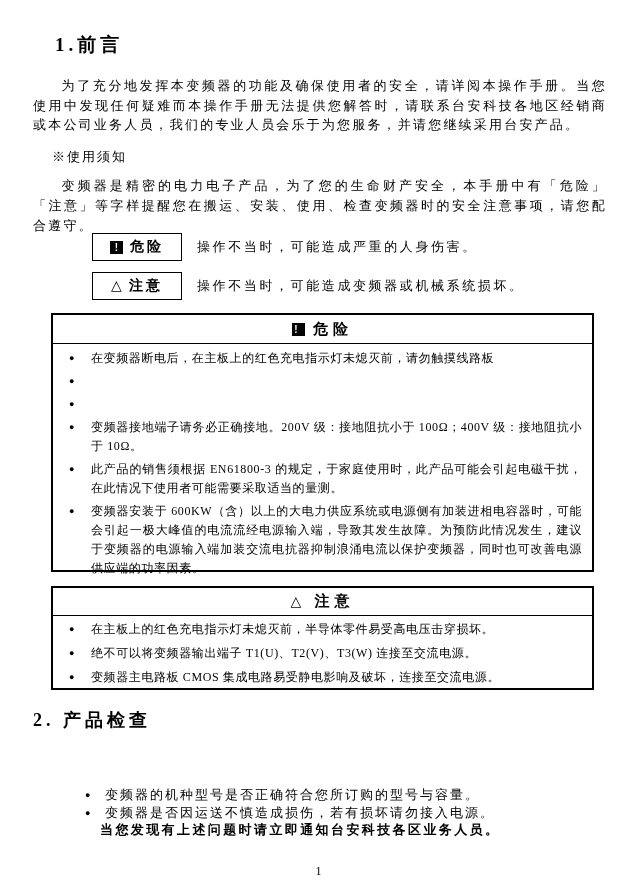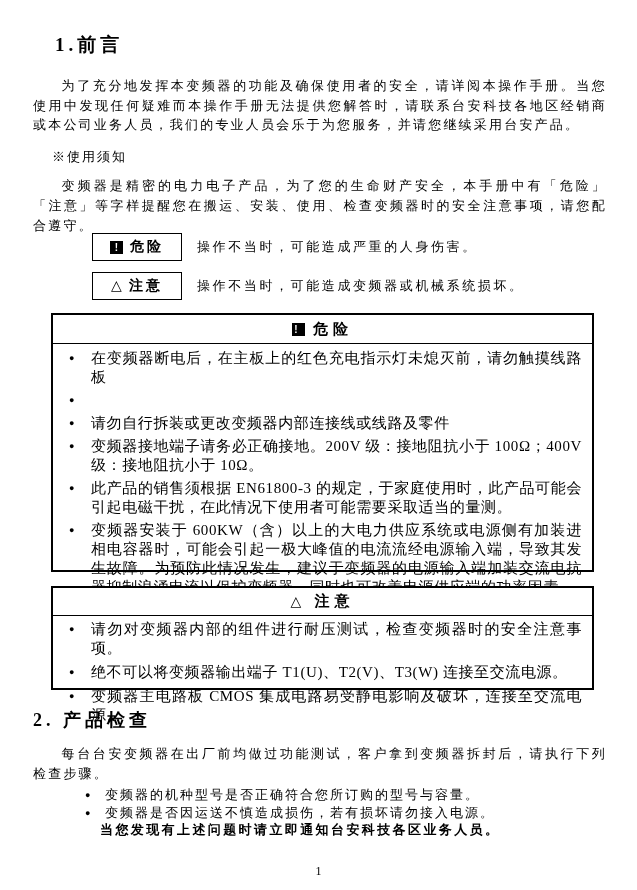--- a/index.html
+++ b/index.html
@@ -41,21 +41,21 @@
 
   
   .warnbox { position:absolute; left:51px; width:543px; border:2px solid #000; background:#fff; }
   .warnbox-header {
     border-bottom:1.5px solid #000; display:flex; align-items:center; justify-content:center;
     gap:8px; font-weight:bold; font-size:15px; letter-spacing:5px;
   }
   .warnbox-body { padding:5px 10px 2px 14px; }
   .witem { display:flex; margin-bottom:4px; }
   .witem .blt { flex:0 0 24px; font-size:9px; line-height:19px; padding-left:2px; }
-  .witem .wtext { font-size:15px; line-height:19px; letter-spacing:0.6px; text-align:justify; }
+  .witem .wtext { font-size:12px; line-height:19px; letter-spacing:0.6px; text-align:justify; }
 
   
   .chk-item { position:absolute; left:85px; display:flex; }
   .chk-item .blt { flex:0 0 20px; font-size:9px; line-height:18px; }
   .chk-item .wtext { font-size:13px; letter-spacing:2px; line-height:18px; white-space:nowrap; }
   .footnote { position:absolute; left:100px; font-size:13px; letter-spacing:2.4px;font-weight:bold; }
 
   .page-number { position:absolute; left:0; width:100%; text-align:center; font-size:12px; }
 </style>
 </head>
@@ -92,21 +92,20 @@
     <div class="warnbox-body">
       <div class="witem">
         <span class="blt">●</span>
         <div class="wtext">在变频器断电后，在主板上的红色充电指示灯未熄灭前，请勿触摸线路板</div>
       </div>
       <div class="witem">
         <span class="blt">●</span>
       </div>
       <div class="witem">
         <span class="blt">●</span>
-        <div class="wtext">请勿自行拆装或更改变频器内部连接线或线路及零件</div>
       </div>
       <div class="witem">
         <span class="blt">●</span>
         <div class="wtext">变频器接地端子请务必正确接地。200V 级：接地阻抗小于 100Ω；400V 级：接地阻抗小于 10Ω。</div>
       </div>
       <div class="witem">
         <span class="blt">●</span>
         <div class="wtext">此产品的销售须根据 EN61800-3 的规定，于家庭使用时，此产品可能会引起电磁干扰，在此情况下使用者可能需要采取适当的量测。</div>
       </div>
       <div class="witem">
@@ -117,35 +116,34 @@
   </div>
 
   <div class="warnbox" style="top:586px; height:104px;">
     <div class="warnbox-header" style="height:28px;">
       <span class="tri-icon">△</span>
       <span>注意</span>
     </div>
     <div class="warnbox-body" style="padding-top:4px;">
       <div class="witem" style="margin-bottom:5px;">
         <span class="blt">●</span>
-        <div class="wtext">请勿对变频器内部的组件进行耐压测试，检查变频器时的安全注意事项。</div>
+        <div class="wtext">在主板上的红色充电指示灯未熄灭前，半导体零件易受高电压击穿损坏。</div>
       </div>
       <div class="witem" style="margin-bottom:5px;">
         <span class="blt">●</span>
         <div class="wtext">绝不可以将变频器输出端子 T1(U)、T2(V)、T3(W) 连接至交流电源。</div>
       </div>
       <div class="witem">
         <span class="blt">●</span>
         <div class="wtext">变频器主电路板 CMOS 集成电路易受静电影响及破坏，连接至交流电源。</div>
       </div>
     </div>
   </div>
 
   <div class="h-title" style="left:33px; top:708px; font-size:18px;">2. 产品检查</div>
-  <p class="para indent" style="top:744px;">每台台安变频器在出厂前均做过功能测试，客户拿到变频器拆封后，请执行下列检查步骤。</p>
 
   <div class="chk-item" style="top:786px;">
     <span class="blt">●</span>
     <div class="wtext">变频器的机种型号是否正确符合您所订购的型号与容量。</div>
   </div>
   <div class="chk-item" style="top:804px;">
     <span class="blt">●</span>
     <div class="wtext">变频器是否因运送不慎造成损伤，若有损坏请勿接入电源。</div>
   </div>
   <div class="footnote" style="top:821px;">当您发现有上述问题时请立即通知台安科技各区业务人员。</div>

